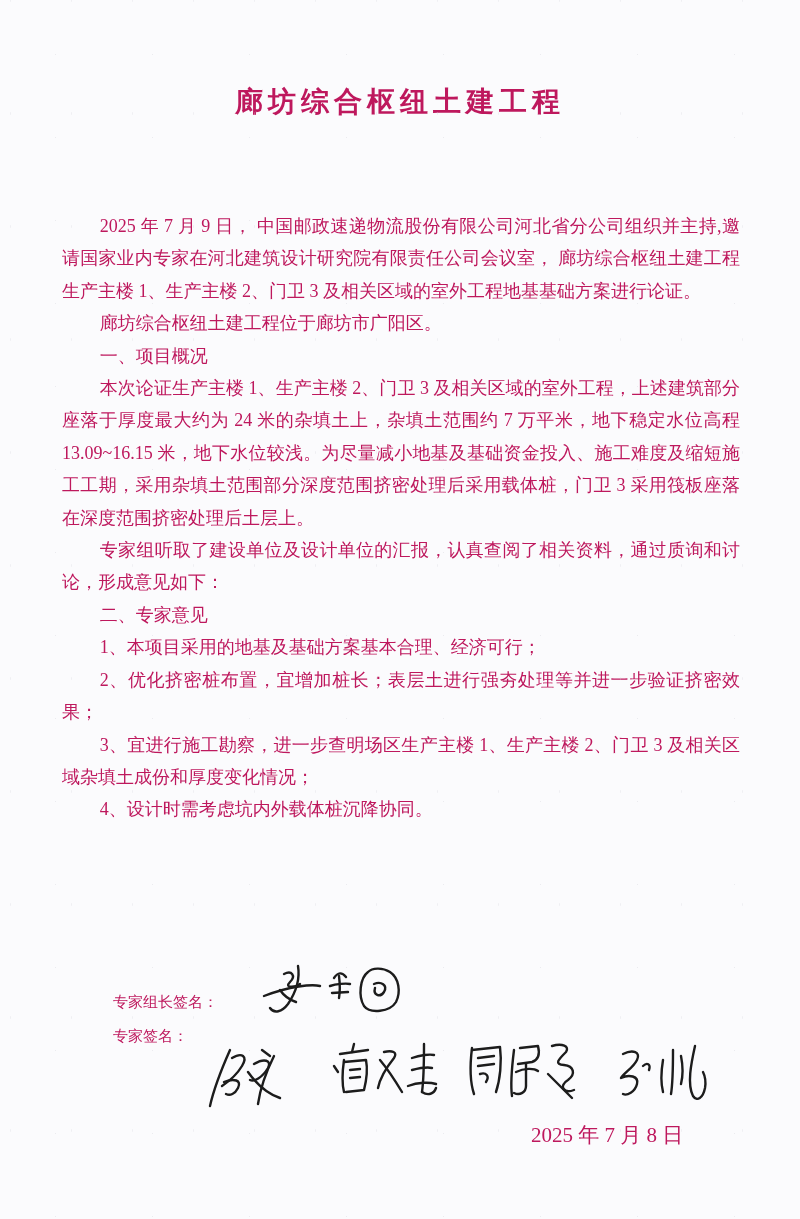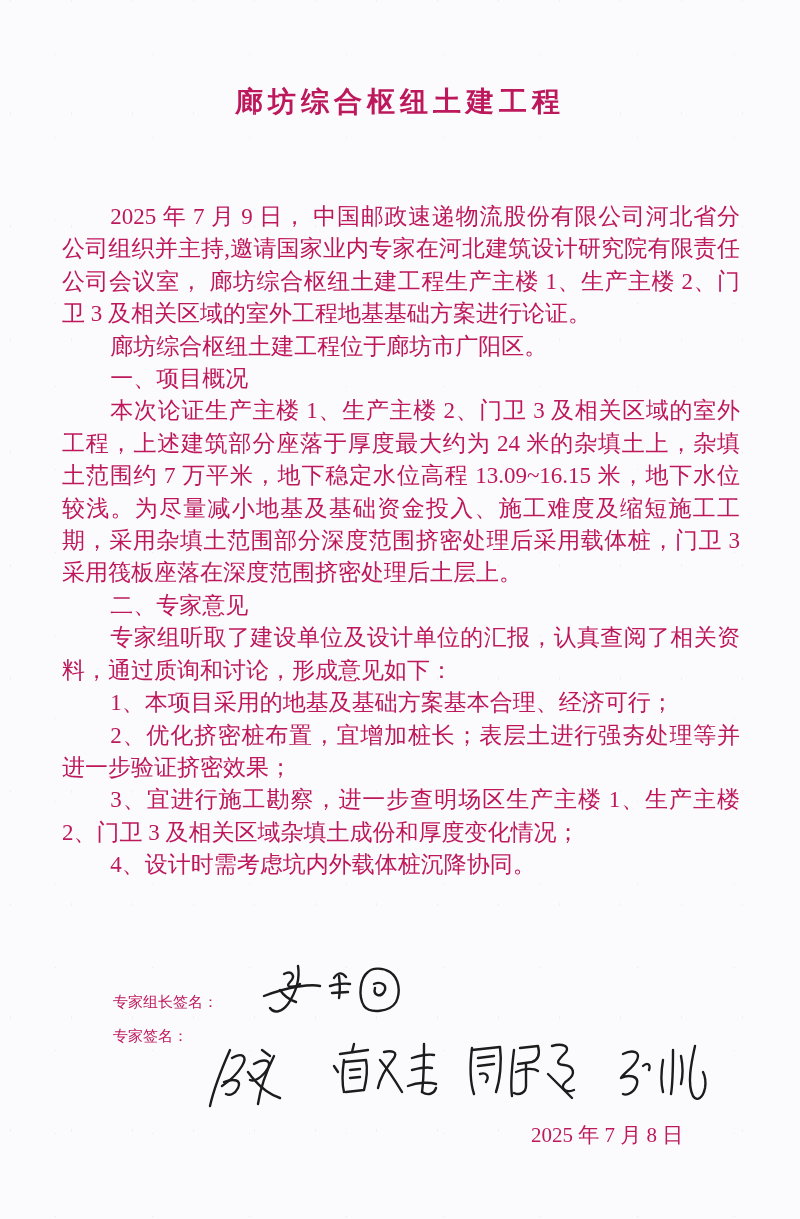--- a/index.html
+++ b/index.html
@@ -26,22 +26,22 @@
     position:absolute;top:80px;left:0;width:100%;
     text-align:center;font-weight:700;
   }
   .title-line1{
     font-size:28px;letter-spacing:5px;line-height:44px;
   }
   .title-line2{
     font-size:28px;letter-spacing:1px;line-height:44px;
   }
   .body{
-    position:absolute;top:201px;left:62px;width:678px;
-    font-size:23px;line-height:32.4px;
+    position:absolute;top:210px;left:62px;width:678px;
+    font-size:18px;line-height:32.4px;
     text-align:justify;
   }
   .para{margin:0;text-indent:2.1em;}
   .sign-label{
     position:absolute;font-size:15px;white-space:nowrap;text-align:center;
   }
   .sig{position:absolute;}
   .sig svg{display:block;}
   .sig path{
     fill:none;stroke:#1c1c1c;stroke-width:2.4;
@@ -59,22 +59,22 @@
 
   <header class="title">
     <div class="title-line1">廊坊综合枢纽土建工程</div>
   </header>
 
   <main class="body">
     <p class="para">2025 年 7 月 9 日， 中国邮政速递物流股份有限公司河北省分公司组织并主持,邀请国家业内专家在河北建筑设计研究院有限责任公司会议室， 廊坊综合枢纽土建工程生产主楼 1、生产主楼 2、门卫 3 及相关区域的室外工程地基基础方案进行论证。</p>
     <p class="para">廊坊综合枢纽土建工程位于廊坊市广阳区。</p>
     <p class="para">一、项目概况</p>
     <p class="para">本次论证生产主楼 1、生产主楼 2、门卫 3 及相关区域的室外工程，上述建筑部分座落于厚度最大约为 24 米的杂填土上，杂填土范围约 7 万平米，地下稳定水位高程 13.09~16.15 米，地下水位较浅。为尽量减小地基及基础资金投入、施工难度及缩短施工工期，采用杂填土范围部分深度范围挤密处理后采用载体桩，门卫 3 采用筏板座落在深度范围挤密处理后土层上。</p>
+    <p class="para">专家组听取了建设单位及设计单位的汇报，认真查阅了相关资料，通过质询和讨论，形成意见如下：</p>
     <p class="para">二、专家意见</p>
-    <p class="para">专家组听取了建设单位及设计单位的汇报，认真查阅了相关资料，通过质询和讨论，形成意见如下：</p>
     <p class="para">1、本项目采用的地基及基础方案基本合理、经济可行；</p>
     <p class="para">2、优化挤密桩布置，宜增加桩长；表层土进行强夯处理等并进一步验证挤密效果；</p>
     <p class="para">3、宜进行施工勘察，进一步查明场区生产主楼 1、生产主楼 2、门卫 3 及相关区域杂填土成份和厚度变化情况；</p>
     <p class="para">4、设计时需考虑坑内外载体桩沉降协同。</p>
   </main>
 
   <div class="sign-label" style="top:993px;left:113px;">专家组长签名：</div>
 
   <div class="sig" style="top:960px;left:250px;">
     <svg width="160" height="60" viewBox="0 0 160 60" aria-hidden="true">

